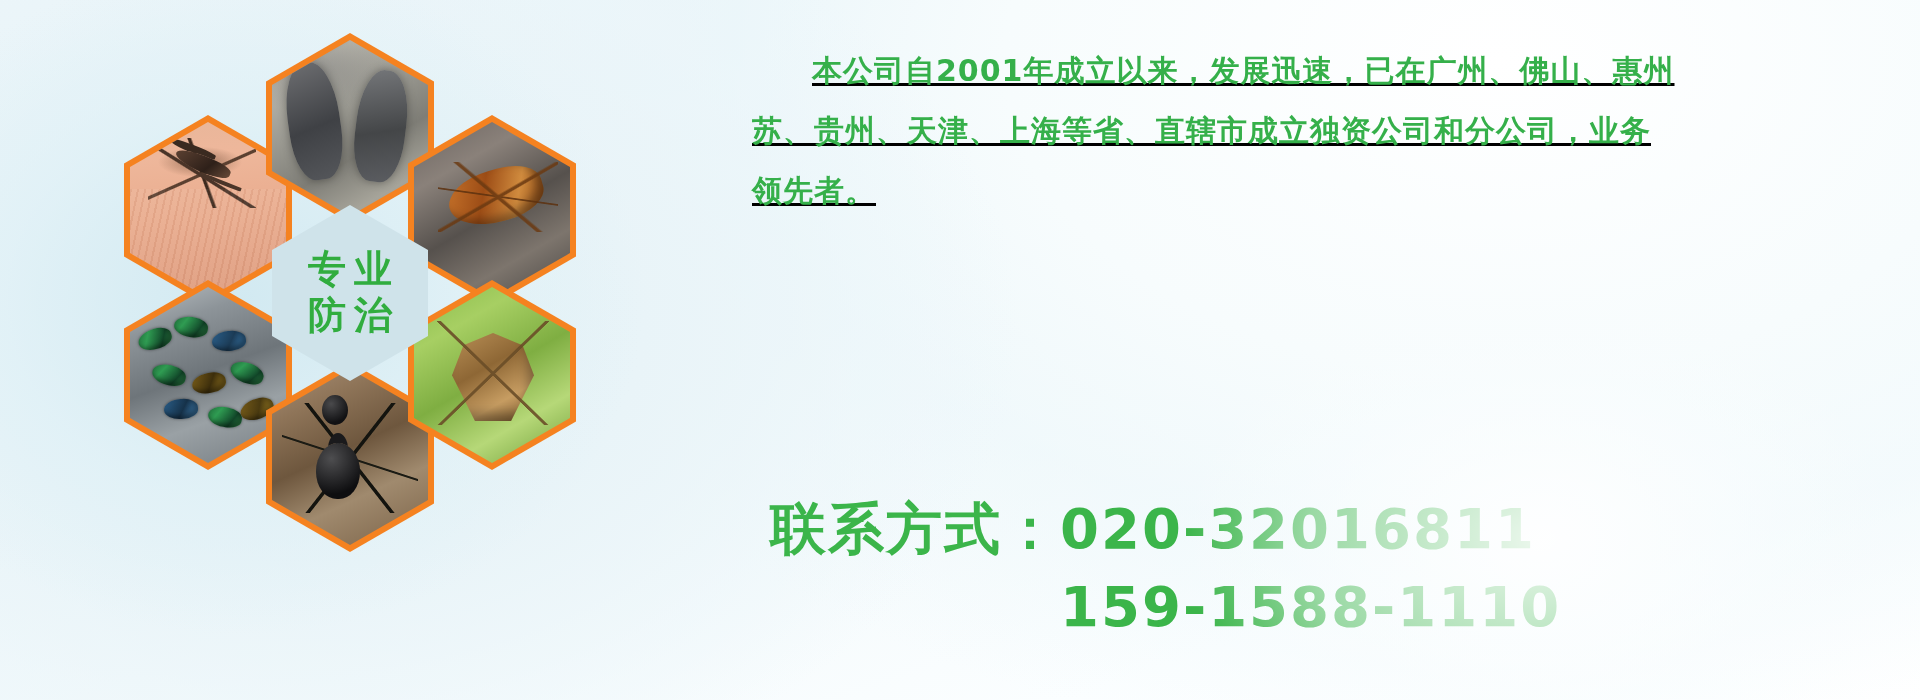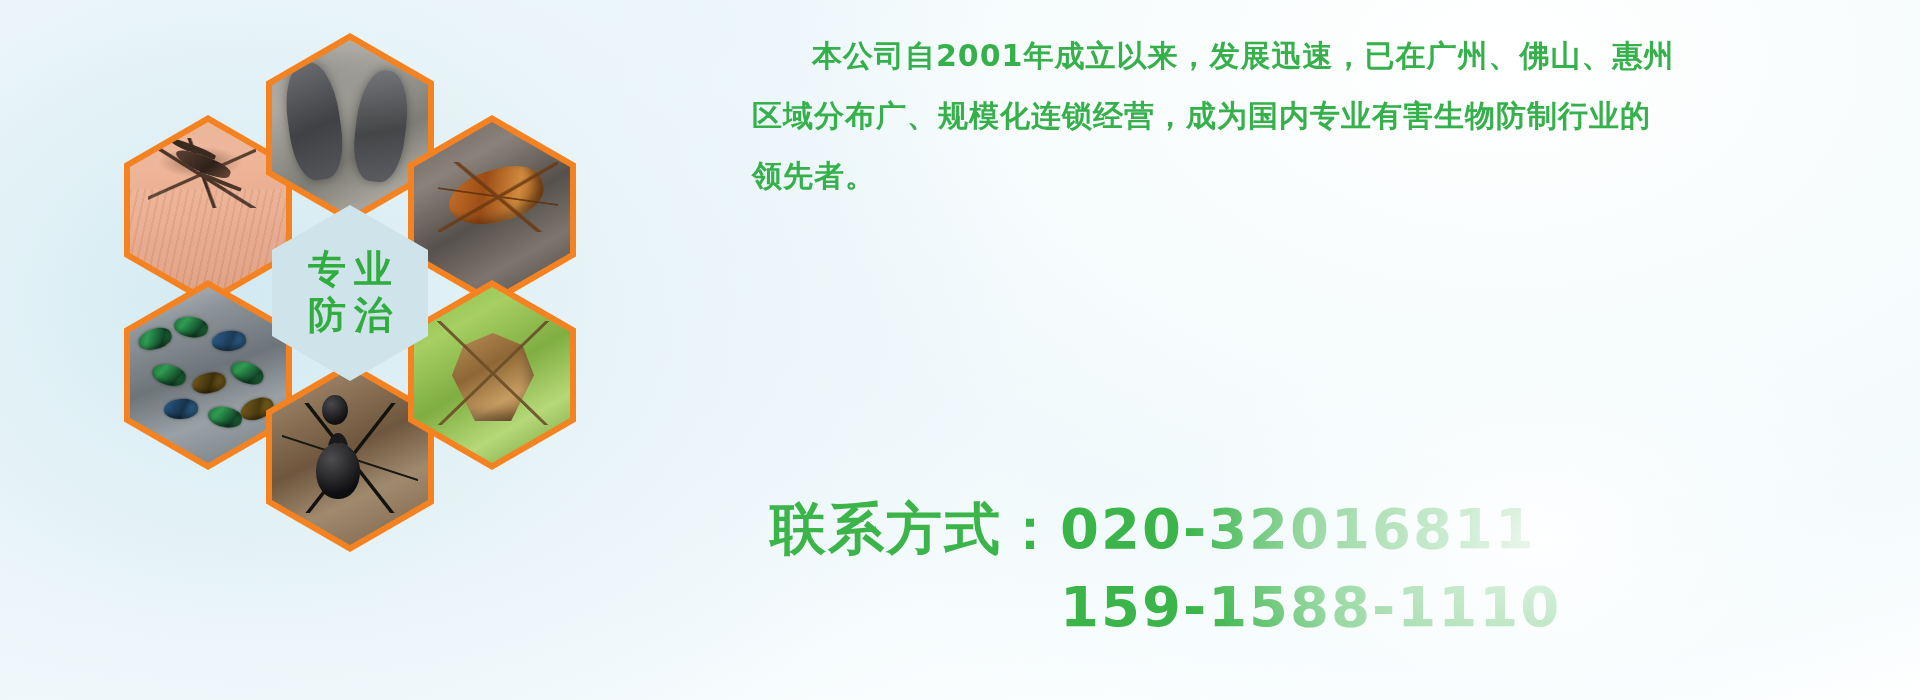--- a/index.html
+++ b/index.html
@@ -175,21 +175,21 @@
   .art.stink:after{
     content:"";position:absolute;left:20px;top:34px;width:118px;height:104px;
     background:
       linear-gradient(44deg, transparent 48.6%, #6b4e28 49%, #6b4e28 50.4%, transparent 51%),
       linear-gradient(-44deg, transparent 48.6%, #6b4e28 49%, #6b4e28 50.4%, transparent 51%);
     opacity:.9;
   }
 
   
   .copy{
-    position:absolute;left:752px;top:26px;width:1150px;
+    position:absolute;left:752px;top:41px;width:1150px;text-decoration:underline;
   }
   .para-line{
     color:#35b04a;
     font-weight:bold;
     font-size:30px;
     line-height:60px;
     letter-spacing:1px;
     white-space:nowrap;
     font-family:"DejaVu Sans","Liberation Sans",sans-serif;
   }
@@ -272,21 +272,21 @@
           <span>专业</span>
           <span>防治</span>
         </div>
       </div>
     </div>
 
   </div>
 
   <div class="copy">
     <div class="para-line first">本公司自2001年成立以来，发展迅速，已在广州、佛山、惠州</div>
-    <div class="para-line">区域分布广、规模化连锁经营，成为国内专业有害生物防制行业的</div>
+    <div class="para-line">苏、贵州、天津、上海等省、直辖市成立独资公司和分公司，业务</div>
     <div class="para-line">领先者。</div>
   </div>
 
   <div class="contact">
     <div class="contact-row">联系方式：020-32016811</div>
     <div class="contact-row second">159-1588-1110</div>
   </div>
 
 </div>
 

